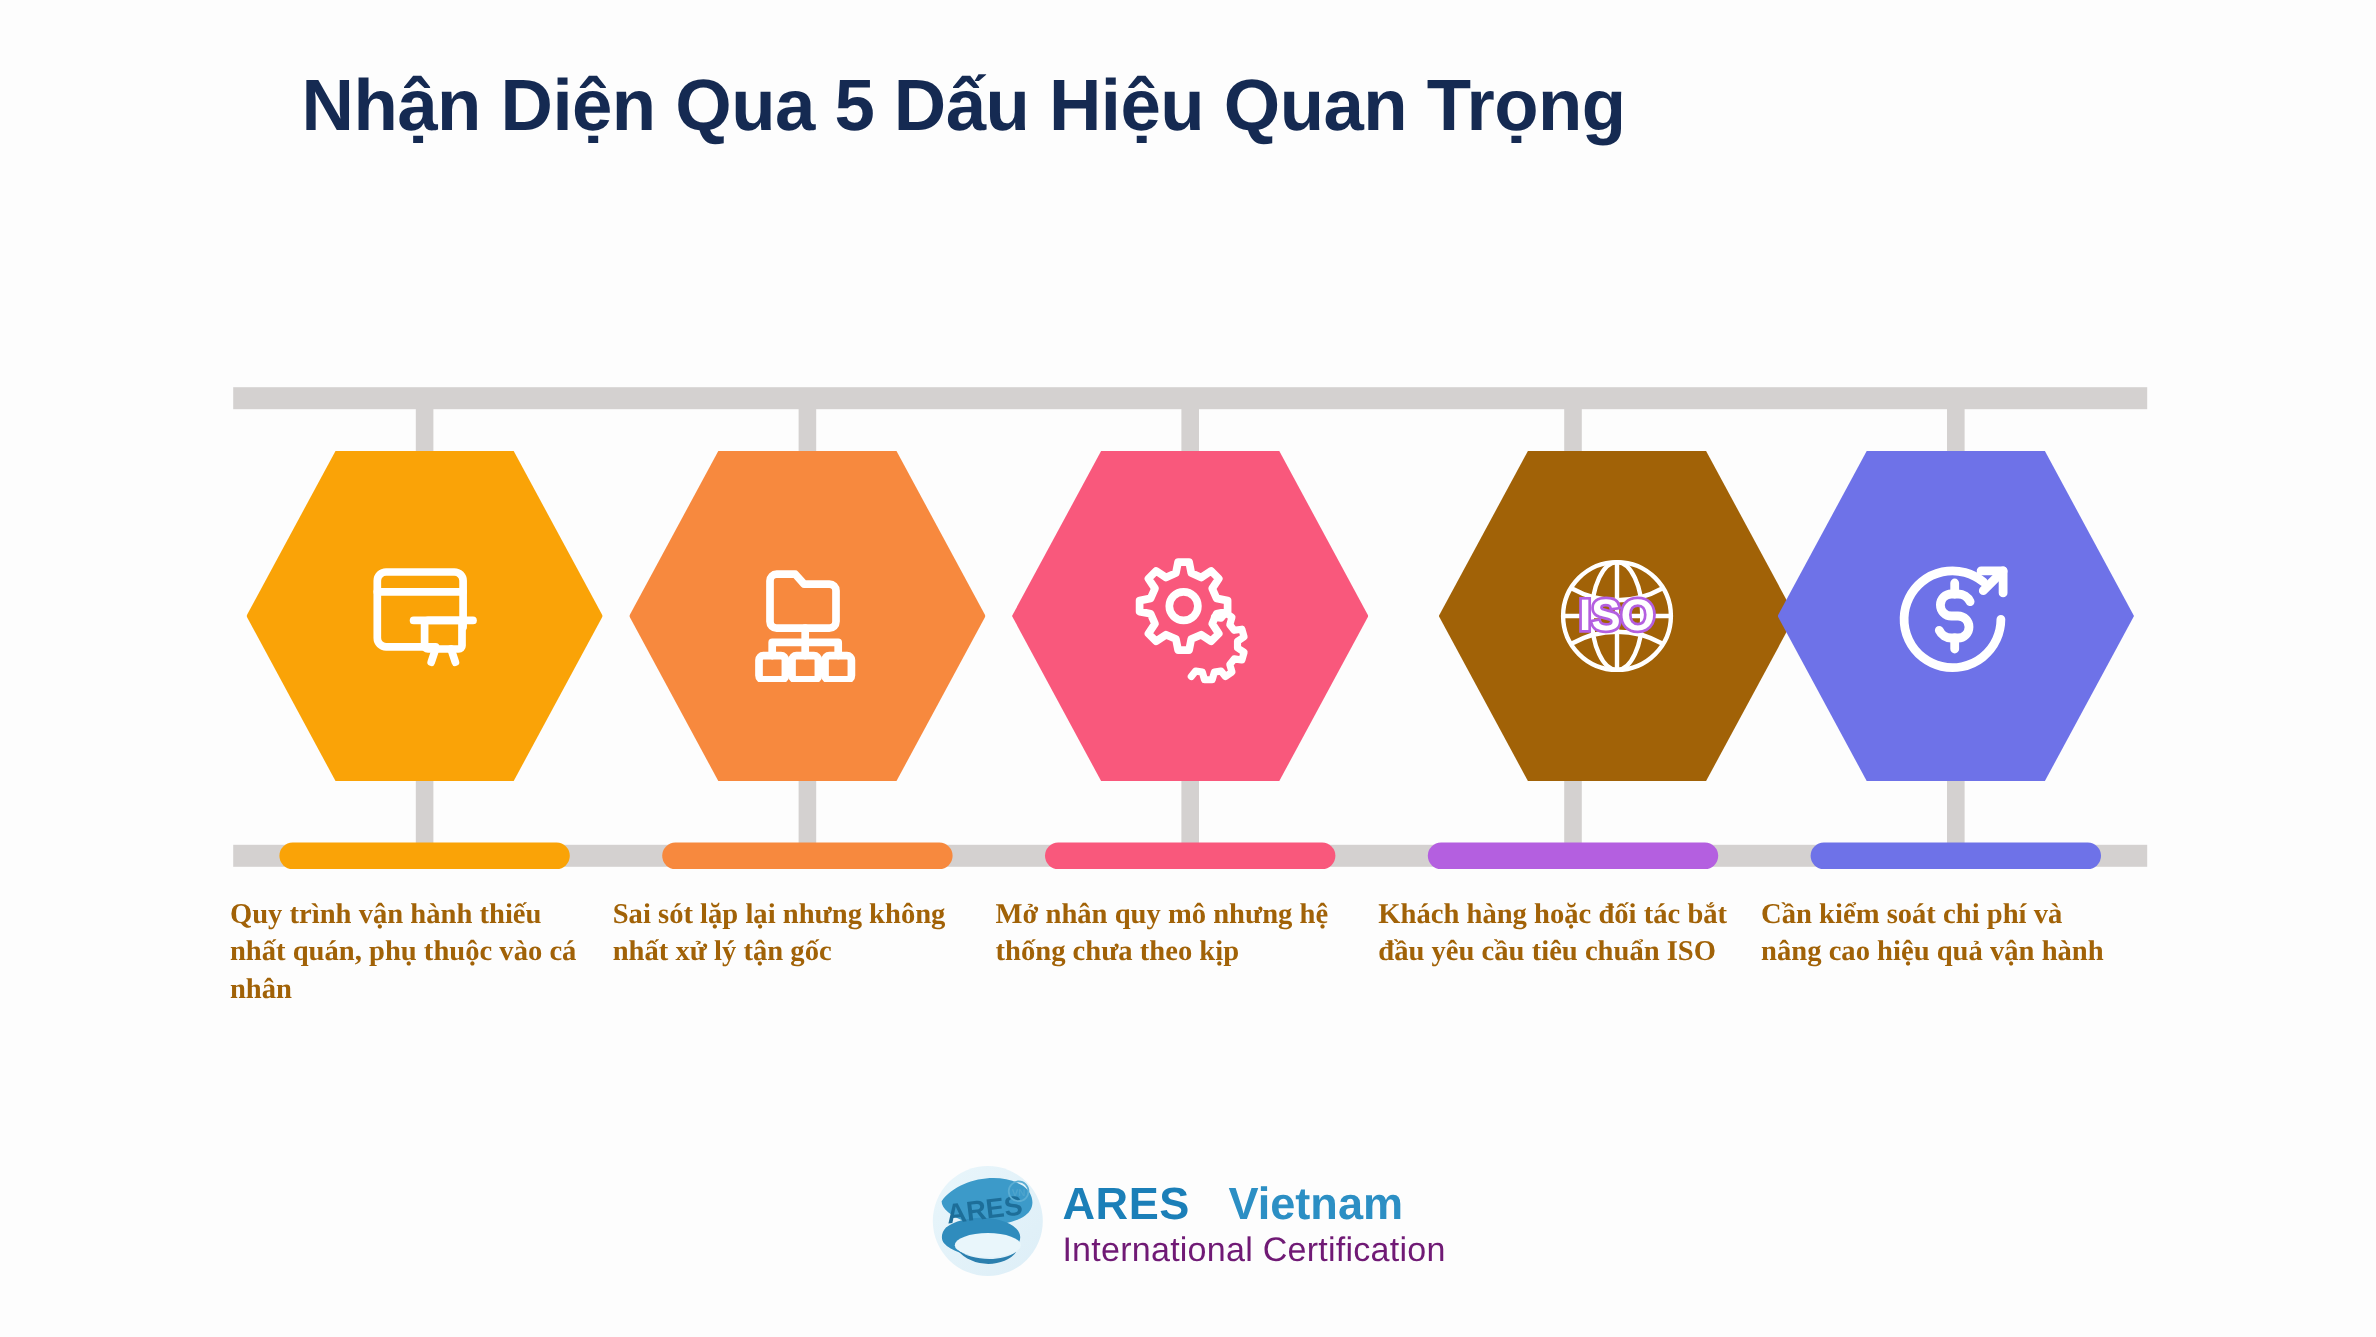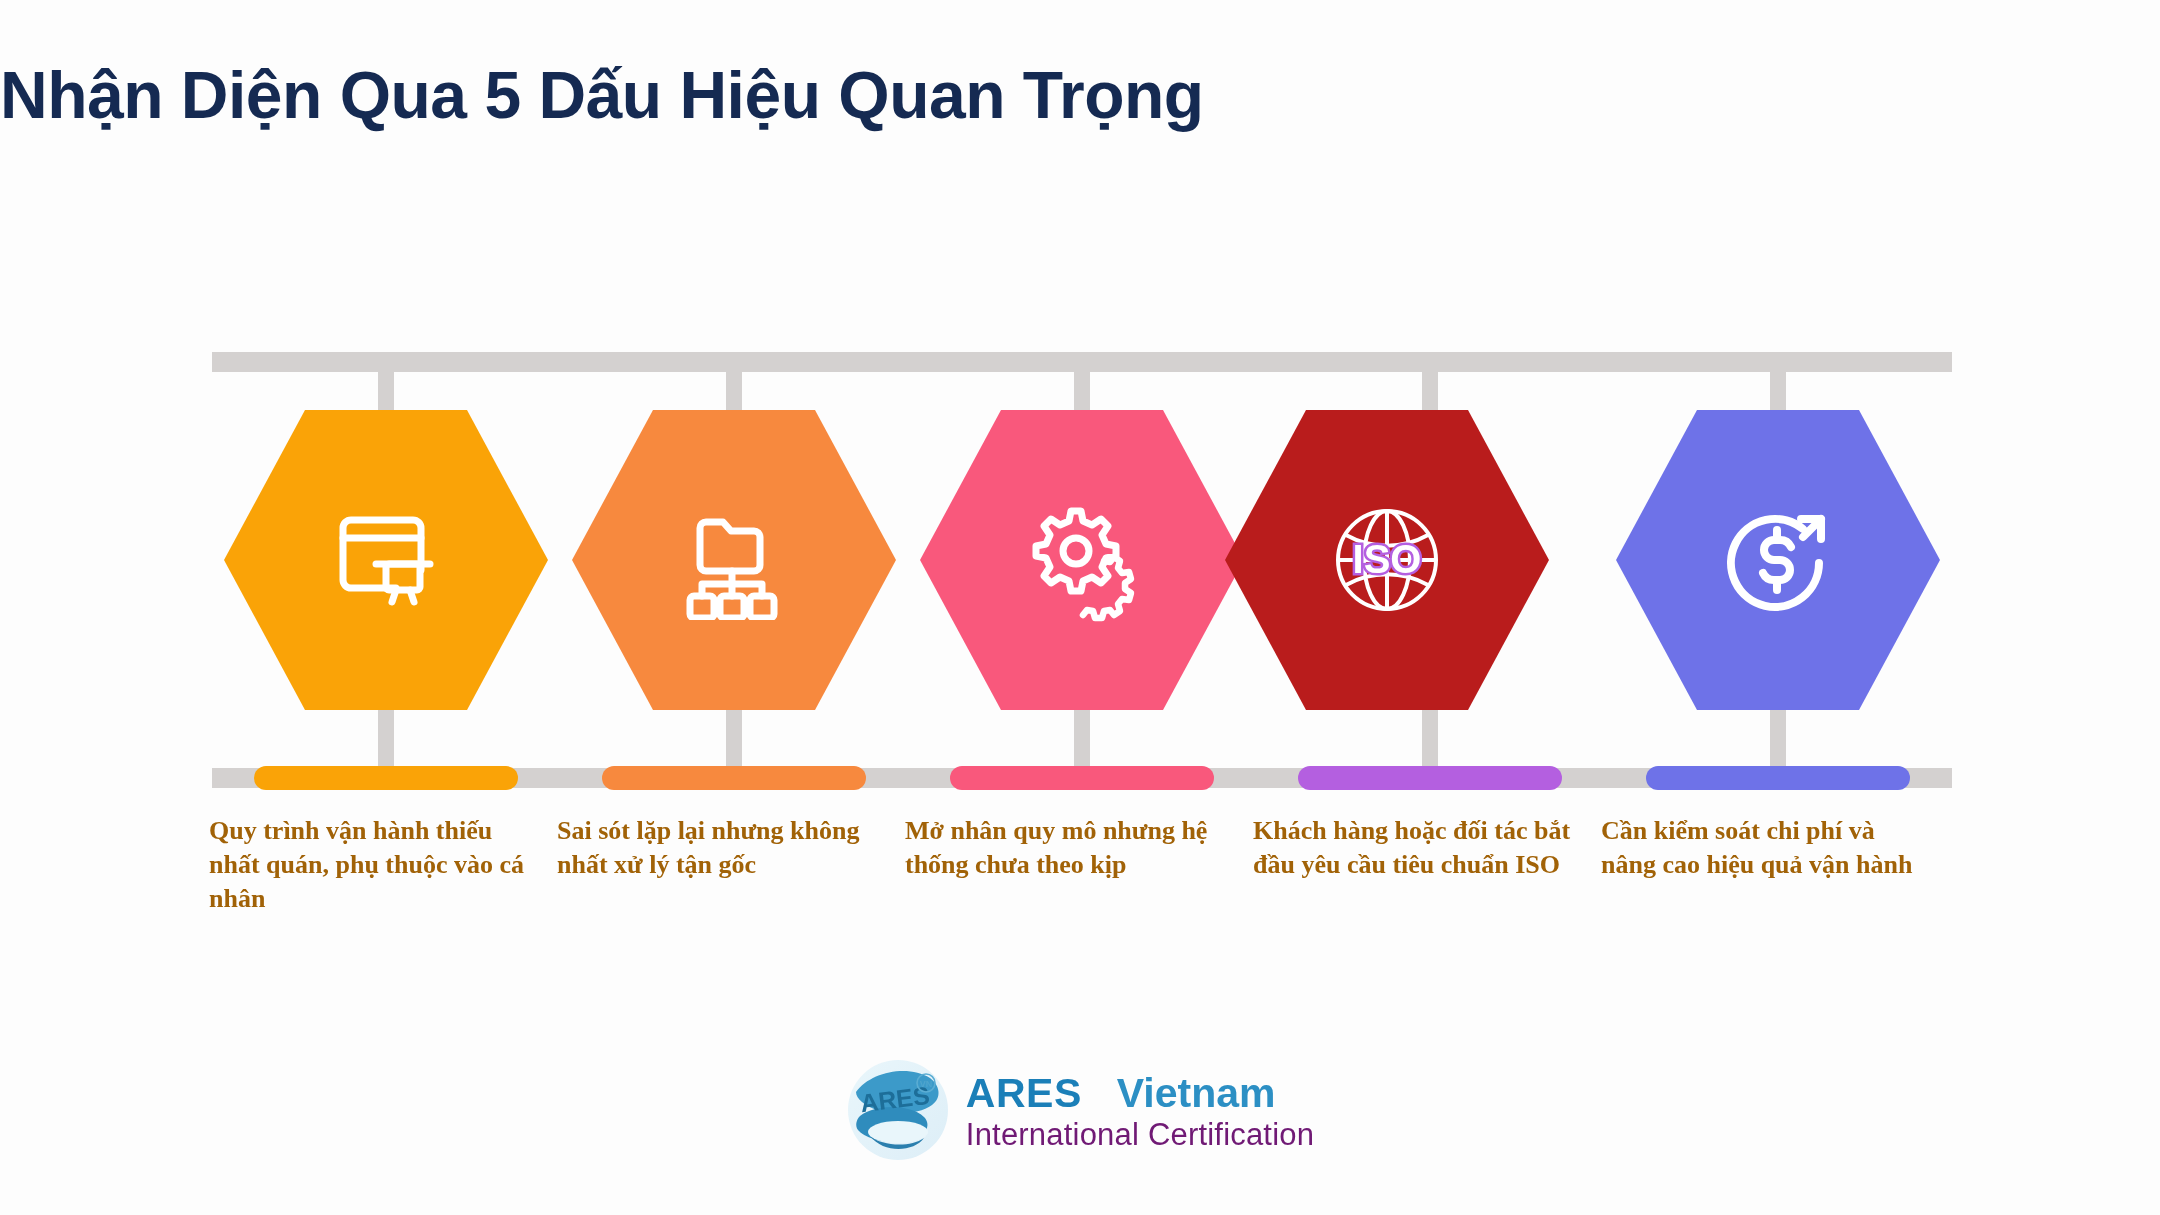--- a/index.html
+++ b/index.html
@@ -19,21 +19,21 @@
     height: 1215px;
     background: #fdfdfd;
   }
 
   
   .title-block {
     position: absolute;
     top: 48px;
     left: 0;
     width: 1752px;
-    text-align: left;
+    text-align: center;
   }
   .title-line {
     font-family: "Liberation Sans", sans-serif;
     font-weight: bold;
     font-size: 66px;
     line-height: 94px;
     letter-spacing: -0.5px;
     color: #152a52;
     white-space: nowrap;
   }
@@ -195,21 +195,21 @@
     <div class="hex" style="left:708px; background:#f9587c">
       <span>
         <svg width="124" height="124" viewBox="0 0 124 124" fill="none" stroke="#ffffff" stroke-width="7" stroke-linecap="round" stroke-linejoin="round">
           <path d="M51 13h10l2 10 9 4 9-6 7 7-6 9 4 9 10 2v10l-10 2-4 9 6 9-7 7-9-6-9 4-2 10H51l-2-10-9-4-9 6-7-7 6-9-4-9-10-2V48l10-2 4-9-6-9 7-7 9 6 9-4z"></path>
           <circle cx="56" cy="53" r="13"></circle>
           <path d="M84 63l6 1 4-5 6 4-2 7 4 5 7-1 2 7-6 4v6l6 4-2 7-7-1-4 5 2 7-6 4-4-5-6 1-2 7h-7l-2-7-6-1-4 5" stroke-width="6.5"></path>
         </svg>
       </span>
     </div>
 
-    <div class="hex" style="left:1013px; background:#b91c1c">
+    <div class="hex" style="left:1096px; background:#a16207">
       <span>
         <svg width="126" height="126" viewBox="0 0 126 126" fill="none">
           <g stroke="#ffffff" stroke-width="4" fill="none">
             <circle cx="63" cy="63" r="49"></circle>
             <ellipse cx="63" cy="63" rx="23" ry="49"></ellipse>
             <line x1="63" y1="14" x2="63" y2="112"></line>
             <line x1="14" y1="63" x2="112" y2="63"></line>
             <path d="M22 38a84 84 0 0 0 82 0"></path>
             <path d="M22 88a84 84 0 0 1 82 0"></path>
           </g>

